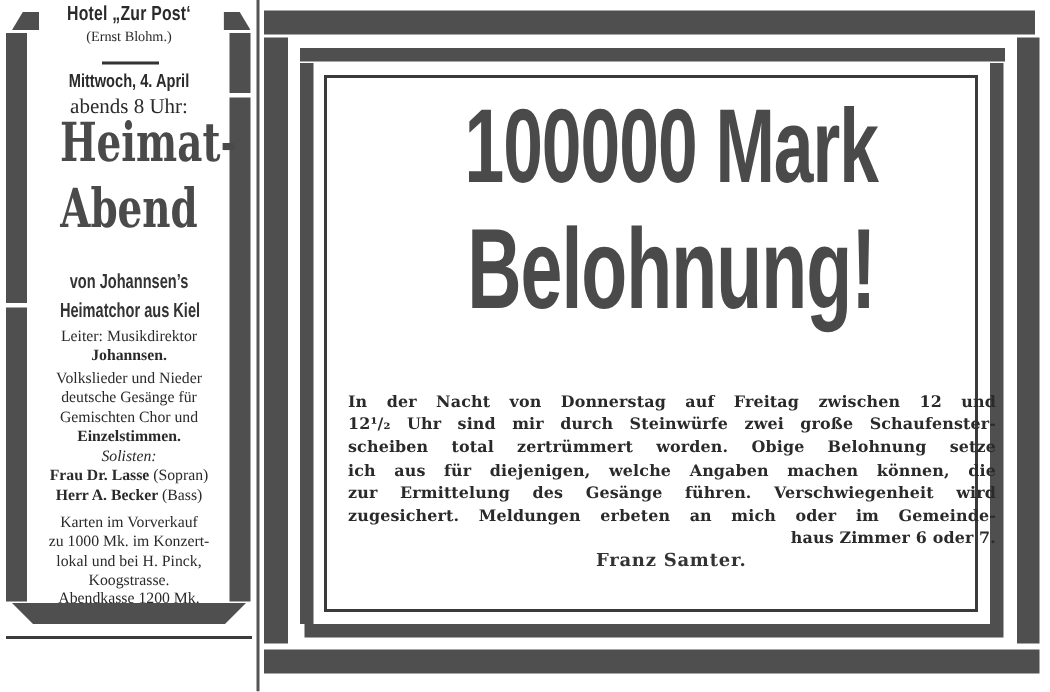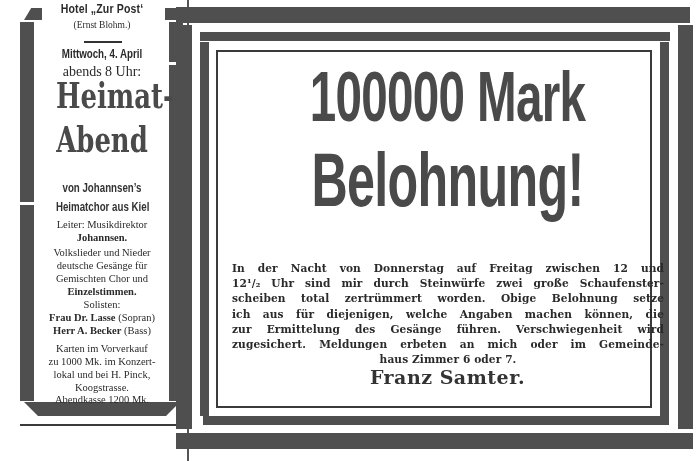--- a/index.html
+++ b/index.html
@@ -12,21 +12,21 @@
       height: 461px;
       position: relative;
       overflow: hidden;
       font-family: "DejaVu Serif", serif;
       color: #2e2e2e;
     }
     .bar { position: absolute; background: #4f4f4f; }
     .thin { position: absolute; background: #3a3a3a; }
 
     
-    #left-ad { position: absolute; left: 16px; top: 0; width: 175px; height: 396px; }
+    #left-ad { position: absolute; left: 0; top: 0; width: 175px; height: 396px; }
     .l-text {
       position: absolute;
       left: 22px;
       width: 128px;
       text-align: center;
       color: #2a2a2a;
       white-space: nowrap;
     }
     .l-hotel {
       top: 1px;
@@ -94,30 +94,30 @@
       font-family: "DejaVu Serif", serif;
       font-weight: bold;
       font-size: 10.6px;
       line-height: 15.2px;
       color: #2a2a2a;
       text-align: justify;
       letter-spacing: 0.1px;
     }
     .body-line { display: block; white-space: nowrap; }
     .body-line.j { text-align-last: justify; white-space: normal; }
-    .body-line.c { text-align: center; }
+    .body-line.c { text-align: right; }
     .signature {
       position: absolute;
       left: 230px;
       width: 435px;
       top: 366px;
       text-align: center;
       font-family: "DejaVu Serif", serif;
       font-weight: bold;
-      font-size: 19px;
+      font-size: 12px;
       color: #333;
       letter-spacing: 0.5px;
     }
   </style>
 </head>
 <body>
 
 <div id="left-ad">
 
   <div class="bar" style="left:8px; top:8px; width:18px; height:12px; clip-path: polygon(40% 0,100% 0,100% 100%,0 100%);"></div>
@@ -143,21 +143,21 @@
   <div class="l-text l-mid l-mid2">Heimatchor aus Kiel</div>
 
   <div class="l-text l-small" style="top:218px;">Leiter: Musikdirektor</div>
   <div class="l-text l-small" style="top:231px; font-weight:bold;">Johannsen.</div>
 
   <div class="l-text l-small" style="top:246px;">Volkslieder und Nieder</div>
   <div class="l-text l-small" style="top:259px;">deutsche Gesänge für</div>
   <div class="l-text l-small" style="top:272px;">Gemischten Chor und</div>
   <div class="l-text l-small" style="top:285px;font-weight:bold;">Einzelstimmen.</div>
 
-  <div class="l-text l-small" style="top:298px;">Solisten:</div>
+  <div class="l-text l-small" style="top:298px;font-style:italic;">Solisten:</div>
   <div class="l-text l-small" style="top:311px;">
     <b>Frau Dr. Lasse</b>
     <span>(Sopran)</span>
   </div>
   <div class="l-text l-small" style="top:324px;">
     <b>Herr A. Becker</b>
     <span>(Bass)</span>
   </div>
 
   <div class="l-text l-small" style="top:342px;">Karten im Vorverkauf</div>

